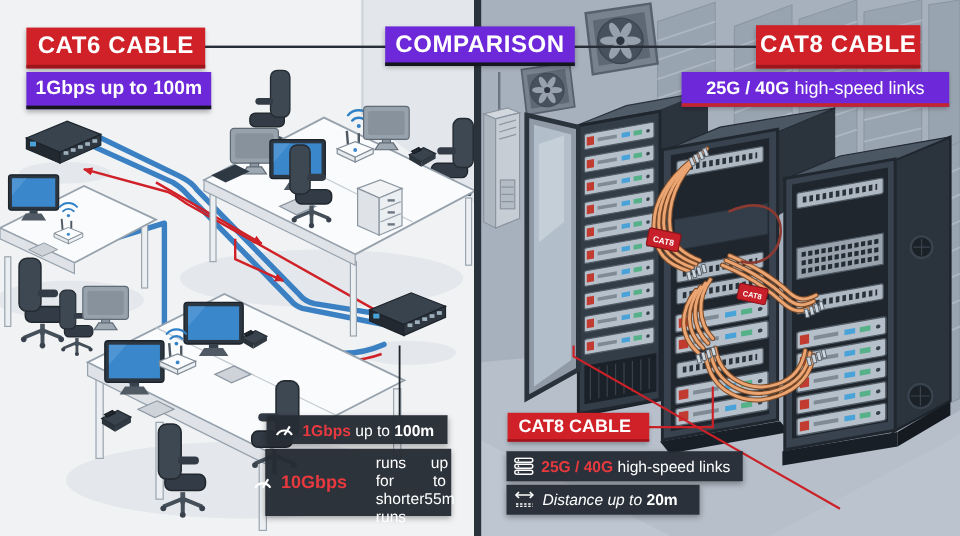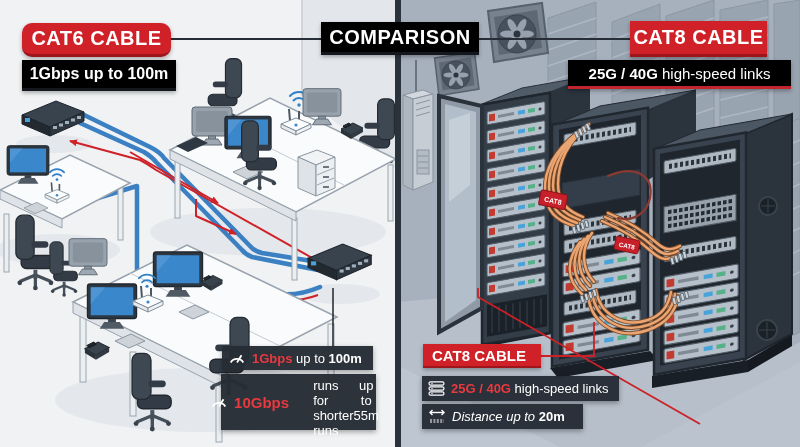--- a/index.html
+++ b/index.html
@@ -2,21 +2,21 @@
 <html><head>
 <meta charset="utf-8">
 <style>
   html,body{margin:0;padding:0;background:#444;}
   .stage{position:relative;width:800px;height:447px;overflow:hidden;
          font-family:"Liberation Sans",sans-serif;background:#f0f2f4;}
   .stage svg.scene{position:absolute;left:0;top:0;}
   .banner{position:absolute;display:flex;align-items:center;justify-content:center;
           color:#fff;font-weight:bold;box-sizing:border-box;}
   .red-banner{background:#cf2127;border-bottom:3px solid #9e151b;box-shadow:0 2px 4px rgba(0,0,0,.30);}
-  .dark-banner{background:#000000;border-bottom:3px solid #14181e;box-shadow:0 2px 4px rgba(0,0,0,.30);}
+  .dark-banner{background:#6d28d9;border-bottom:3px solid #14181e;box-shadow:0 2px 4px rgba(0,0,0,.30);}
   .red-underline{border-bottom:3px solid #c2262c;}
   .connector{position:absolute;height:2px;background:#272e37;}
   .callout{position:absolute;background:rgba(38,44,53,.97);color:#fff;display:flex;
            align-items:center;box-sizing:border-box;box-shadow:0 2px 5px rgba(0,0,0,.35);}
   .callout .ic{display:flex;align-items:center;margin-right:6px;flex:0 0 auto;}
   .red-txt{color:#e8393f;font-weight:bold;}
   .b{font-weight:bold;}
   .t20{font-size:20px;letter-spacing:.5px;}
   .t16{font-size:16px;}
   .t15{font-size:15px;}
@@ -384,21 +384,21 @@
       <path d="M540,356 L594,356 L594,322"></path>
     </g>
   </g>
 
   <rect x="395" y="0" width="6" height="447" fill="#2a323c"></rect>
 </svg>
 
 <div class="connector" style="left:170px;top:38px;width:152px;"></div>
 <div class="connector" style="left:478px;top:38px;width:153px;"></div>
 
-<div class="banner red-banner t20" style="left:22px;top:23px;width:149px;height:34px;border-radius:10px;">
+<div class="banner red-banner t20" style="left:22px;top:23px;width:149px;height:34px;">
   <span>CAT6 CABLE</span>
 </div>
 <div class="banner dark-banner t16" style="left:22px;top:60px;width:154px;height:31px;">
   <span class="b">1Gbps</span>
   <span style="white-space:pre;"> up to </span>
   <span class="b">100m</span>
 </div>
 
 <div class="banner dark-banner t20" style="left:321px;top:22px;width:158px;height:33px;">
   <span>COMPARISON</span>

